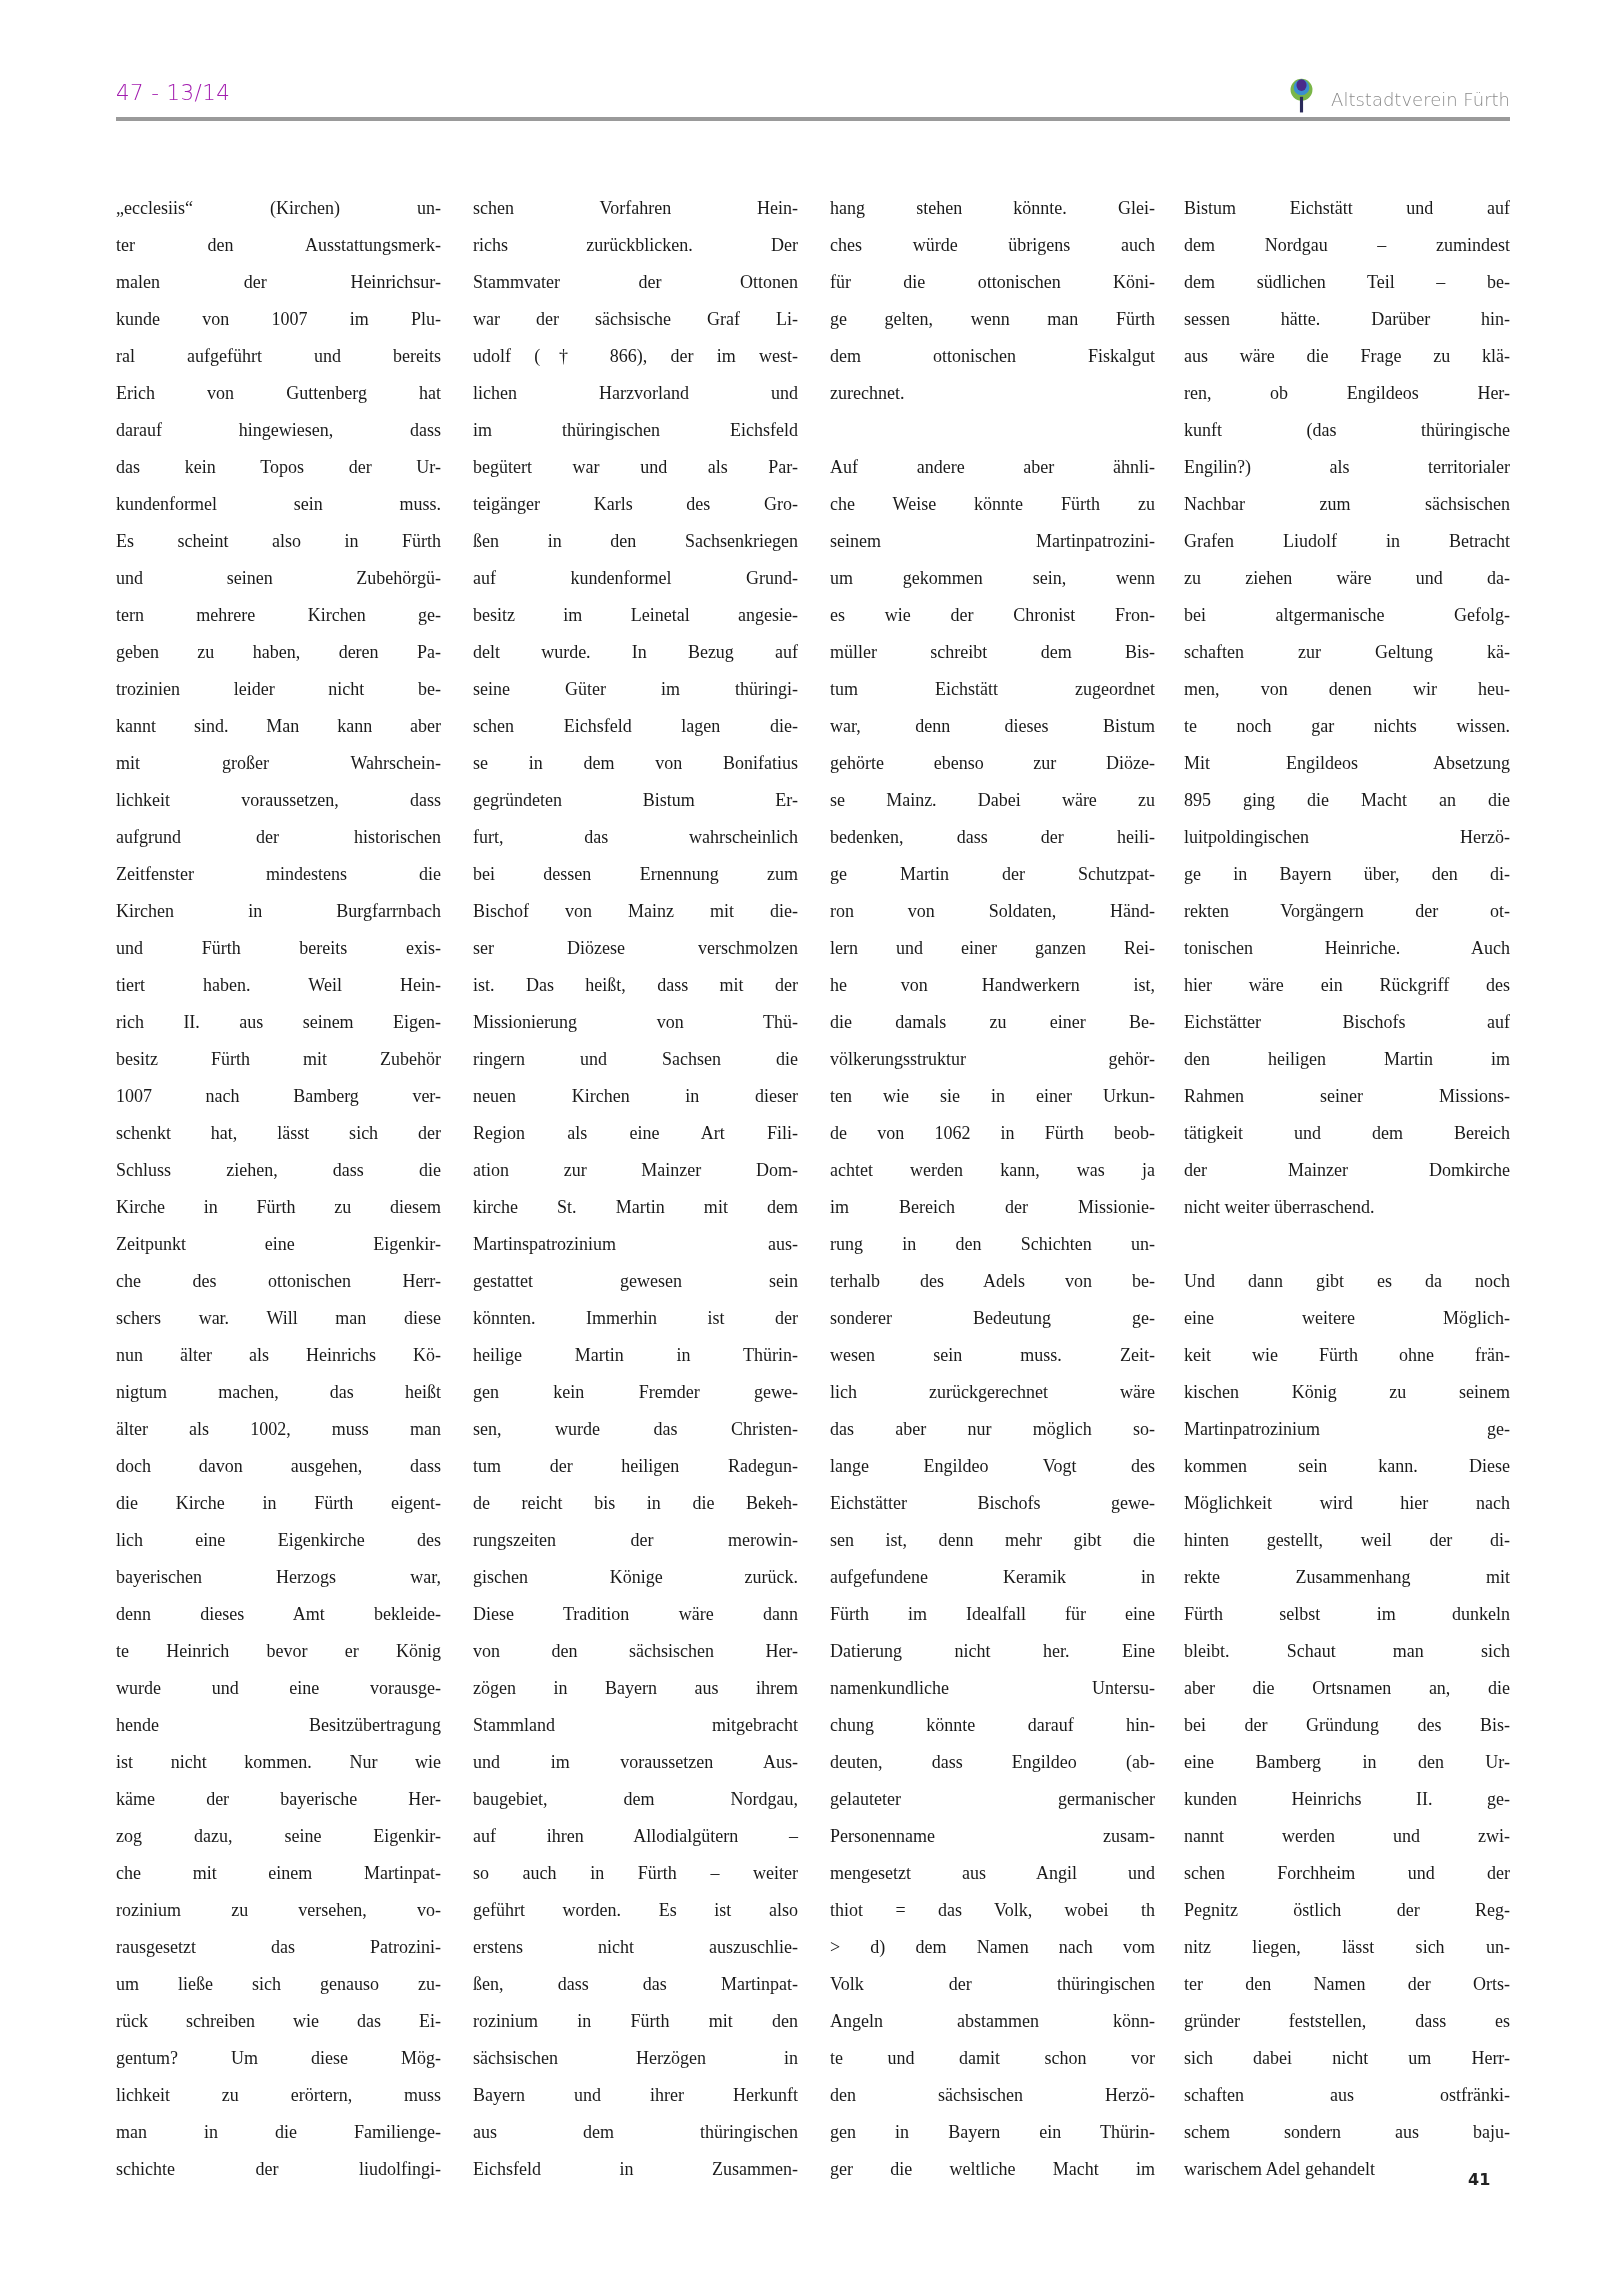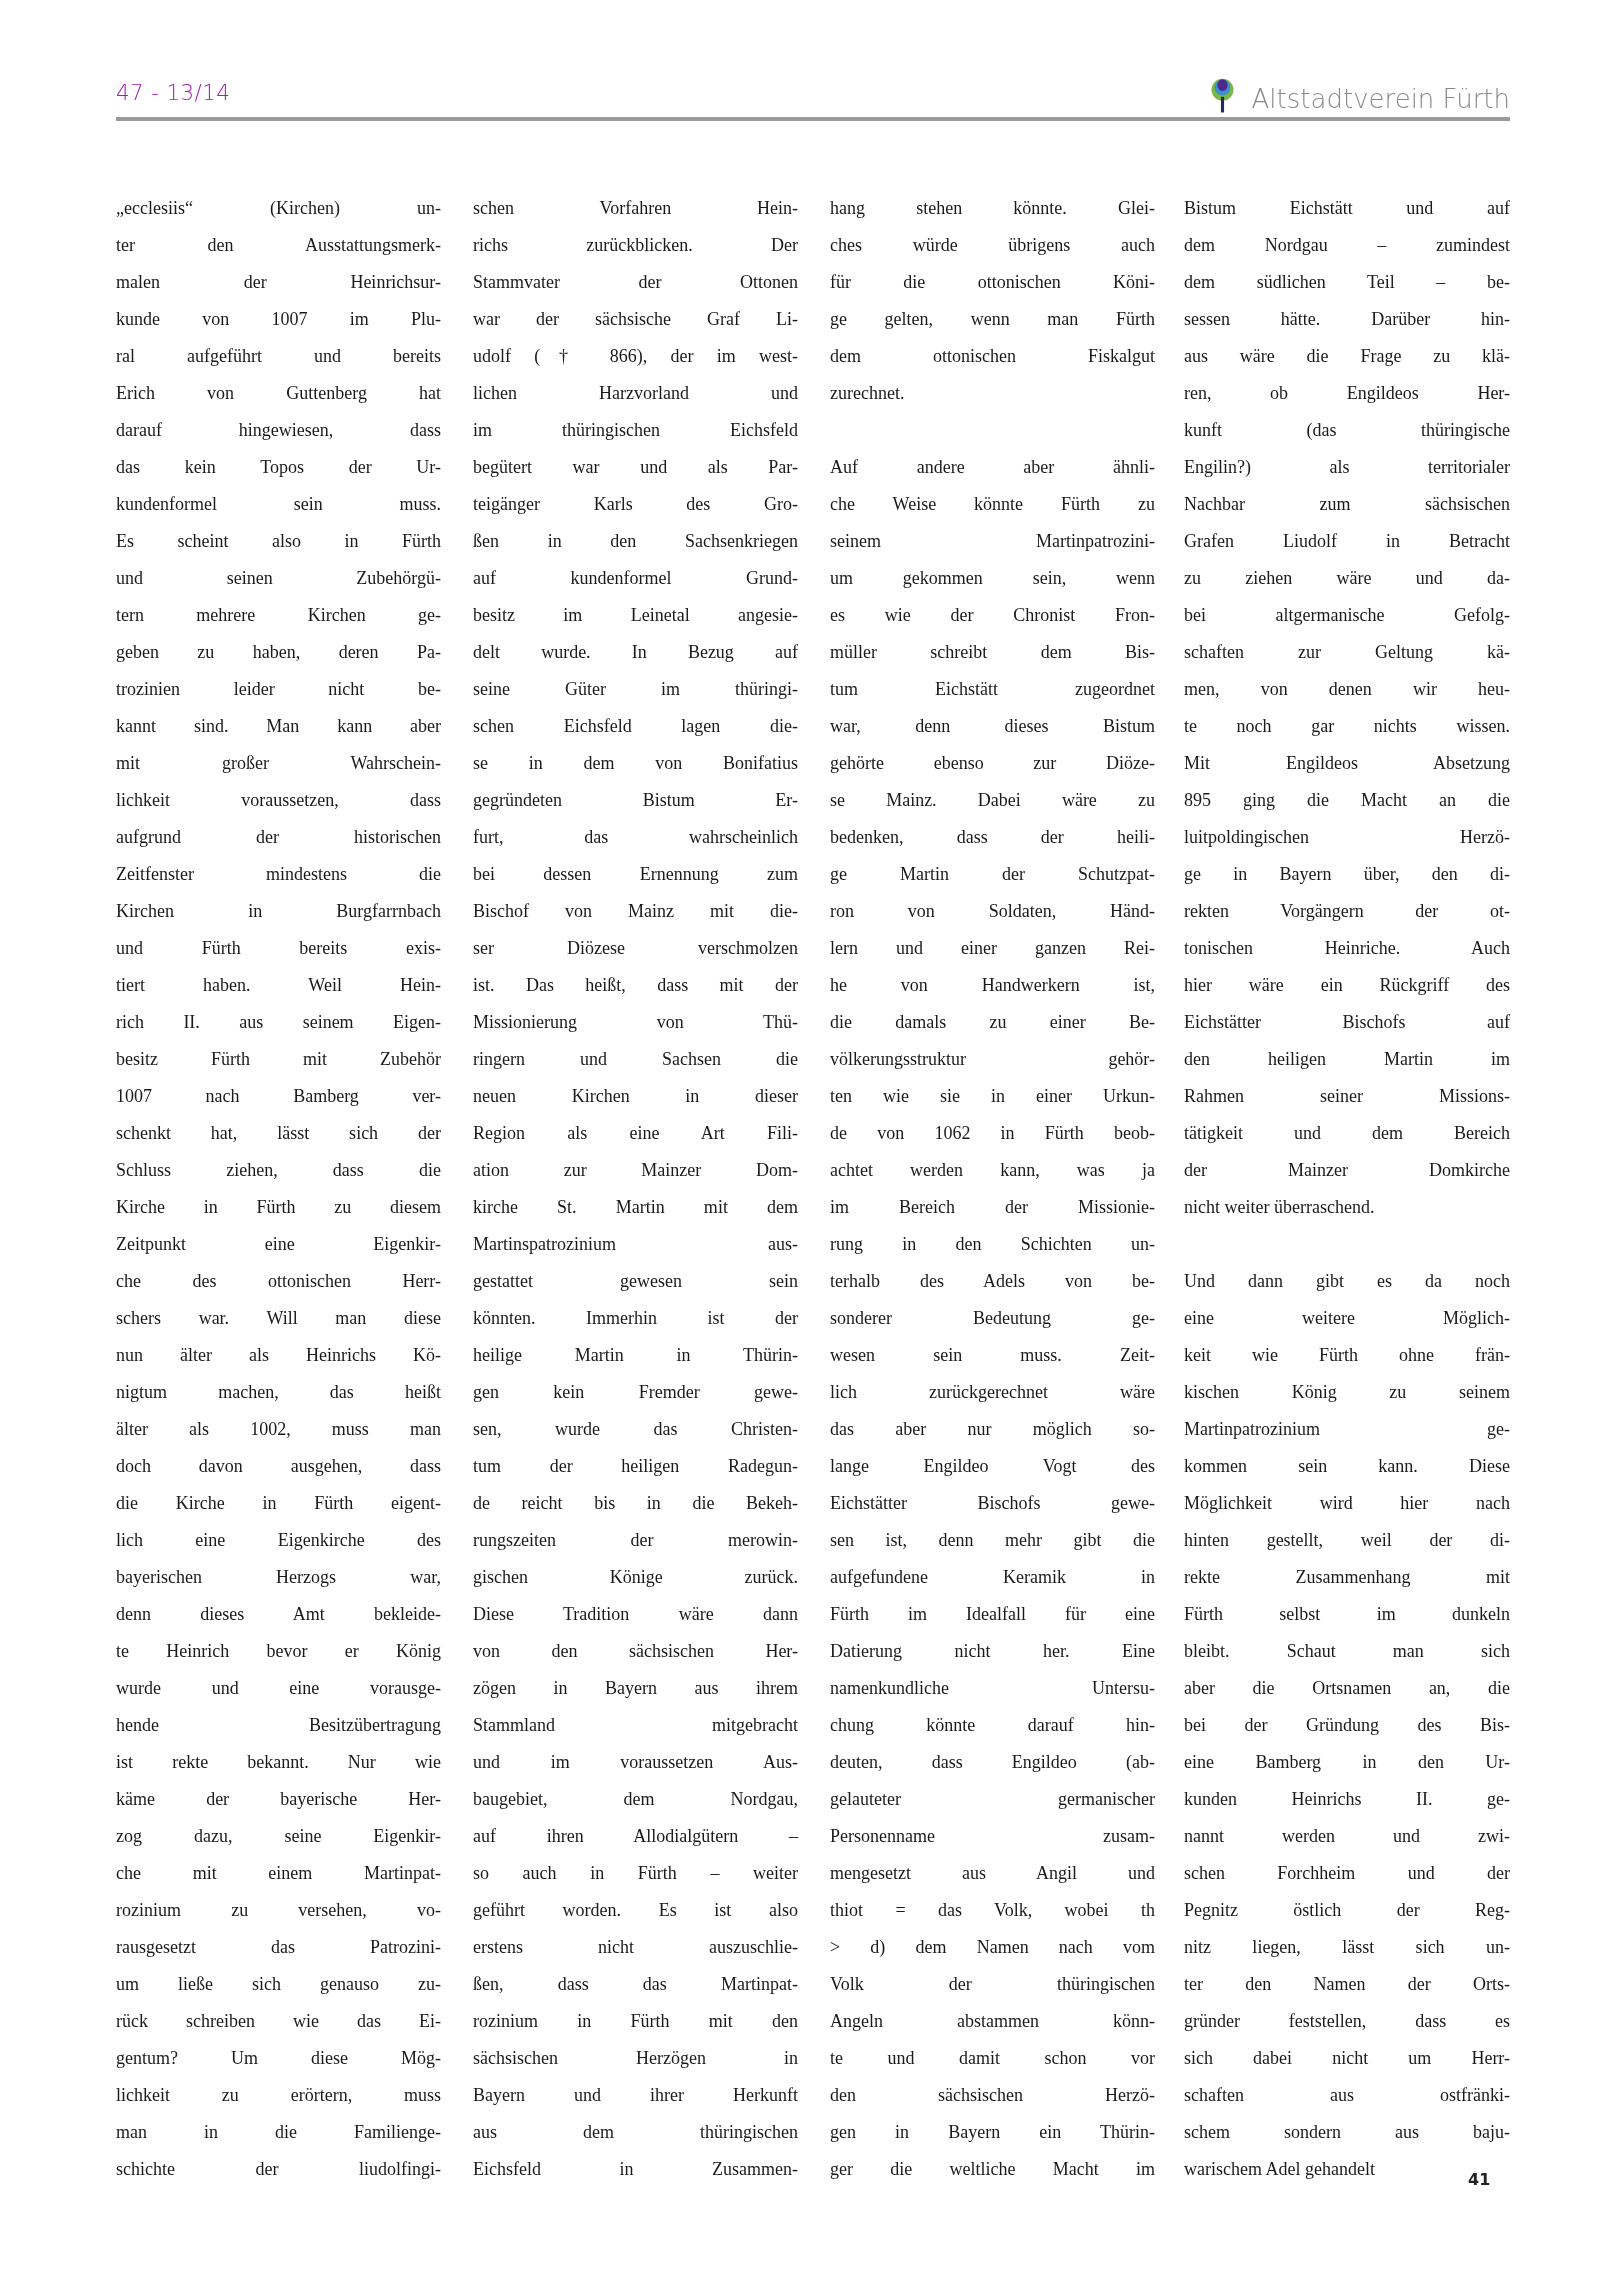--- a/index.html
+++ b/index.html
@@ -1,20 +1,20 @@
 <!DOCTYPE html>
 <html style="font-size:12.7px"><head>
 <meta charset="utf-8">
 <style>
   html, body { margin: 0; padding: 0; background: #ffffff; }
   body { width: 1623px; height: 2295px; position: relative; overflow: hidden; }
   .header { position: absolute; left: 116px; right: 113px; top: 78px; height: 41px; }
   .issue { position: absolute; left: 0; top: 1.6px; font-family: "DejaVu Sans", sans-serif; font-weight: 300; font-size: 21.4px; color: #a21caf; letter-spacing: 0.4px; }
   .brand { position: absolute; right: 0; top: 0; display: flex; align-items: center; }
-  .brand-name { font-family: "DejaVu Sans", sans-serif; font-size: 26px; color: #8a8a8a; font-weight: 300; margin-left: 16px; padding-top: 6.3px; }
+  .brand-name { font-family: "DejaVu Sans", sans-serif; font-size: 18px; color: #8a8a8a; font-weight: 300; margin-left: 16px; padding-top: 6.3px; }
   .logo { width: 27px; height: 36px; position: relative; }
   .rule { position: absolute; left: 116px; right: 113px; top: 117px; height: 4px; background: #9a9a9a; }
   .col { position: absolute; top: 190px; font-family: "Liberation Serif", "DejaVu Serif", serif; font-size: 18px; color: #1a1a1a; }
   .col1 { left: 116px; width: 325px; }
   .col2 { left: 473px; width: 325px; }
   .col3 { left: 830px; width: 325px; }
   .col4 { left: 1184px; width: 326px; }
   .line { height: 37px; line-height: 37px; white-space: nowrap; text-align: justify; text-align-last: justify; overflow: visible; }
   .line.last { text-align-last: left; }
   .blank { height: 37px; }
@@ -75,21 +75,21 @@
     <div class="line">nigtum machen, das heißt</div>
     <div class="line">älter als 1002, muss man</div>
     <div class="line">doch davon ausgehen, dass</div>
     <div class="line">die Kirche in Fürth eigent-</div>
     <div class="line">lich eine Eigenkirche des</div>
     <div class="line">bayerischen Herzogs war,</div>
     <div class="line">denn dieses Amt bekleide-</div>
     <div class="line">te Heinrich bevor er König</div>
     <div class="line">wurde und eine vorausge-</div>
     <div class="line">hende Besitzübertragung</div>
-    <div class="line">ist rekte bekannt. Nur wie</div>
+    <div class="line">ist nicht kommen. Nur wie</div>
     <div class="line">käme der bayerische Her-</div>
     <div class="line">zog dazu, seine Eigenkir-</div>
     <div class="line">che mit einem Martinpat-</div>
     <div class="line">rozinium zu versehen, vo-</div>
     <div class="line">rausgesetzt das Patrozini-</div>
     <div class="line">um ließe sich genauso zu-</div>
     <div class="line">rück schreiben wie das Ei-</div>
     <div class="line">gentum? Um diese Mög-</div>
     <div class="line">lichkeit zu erörtern, muss</div>
     <div class="line">man in die Familienge-</div>

